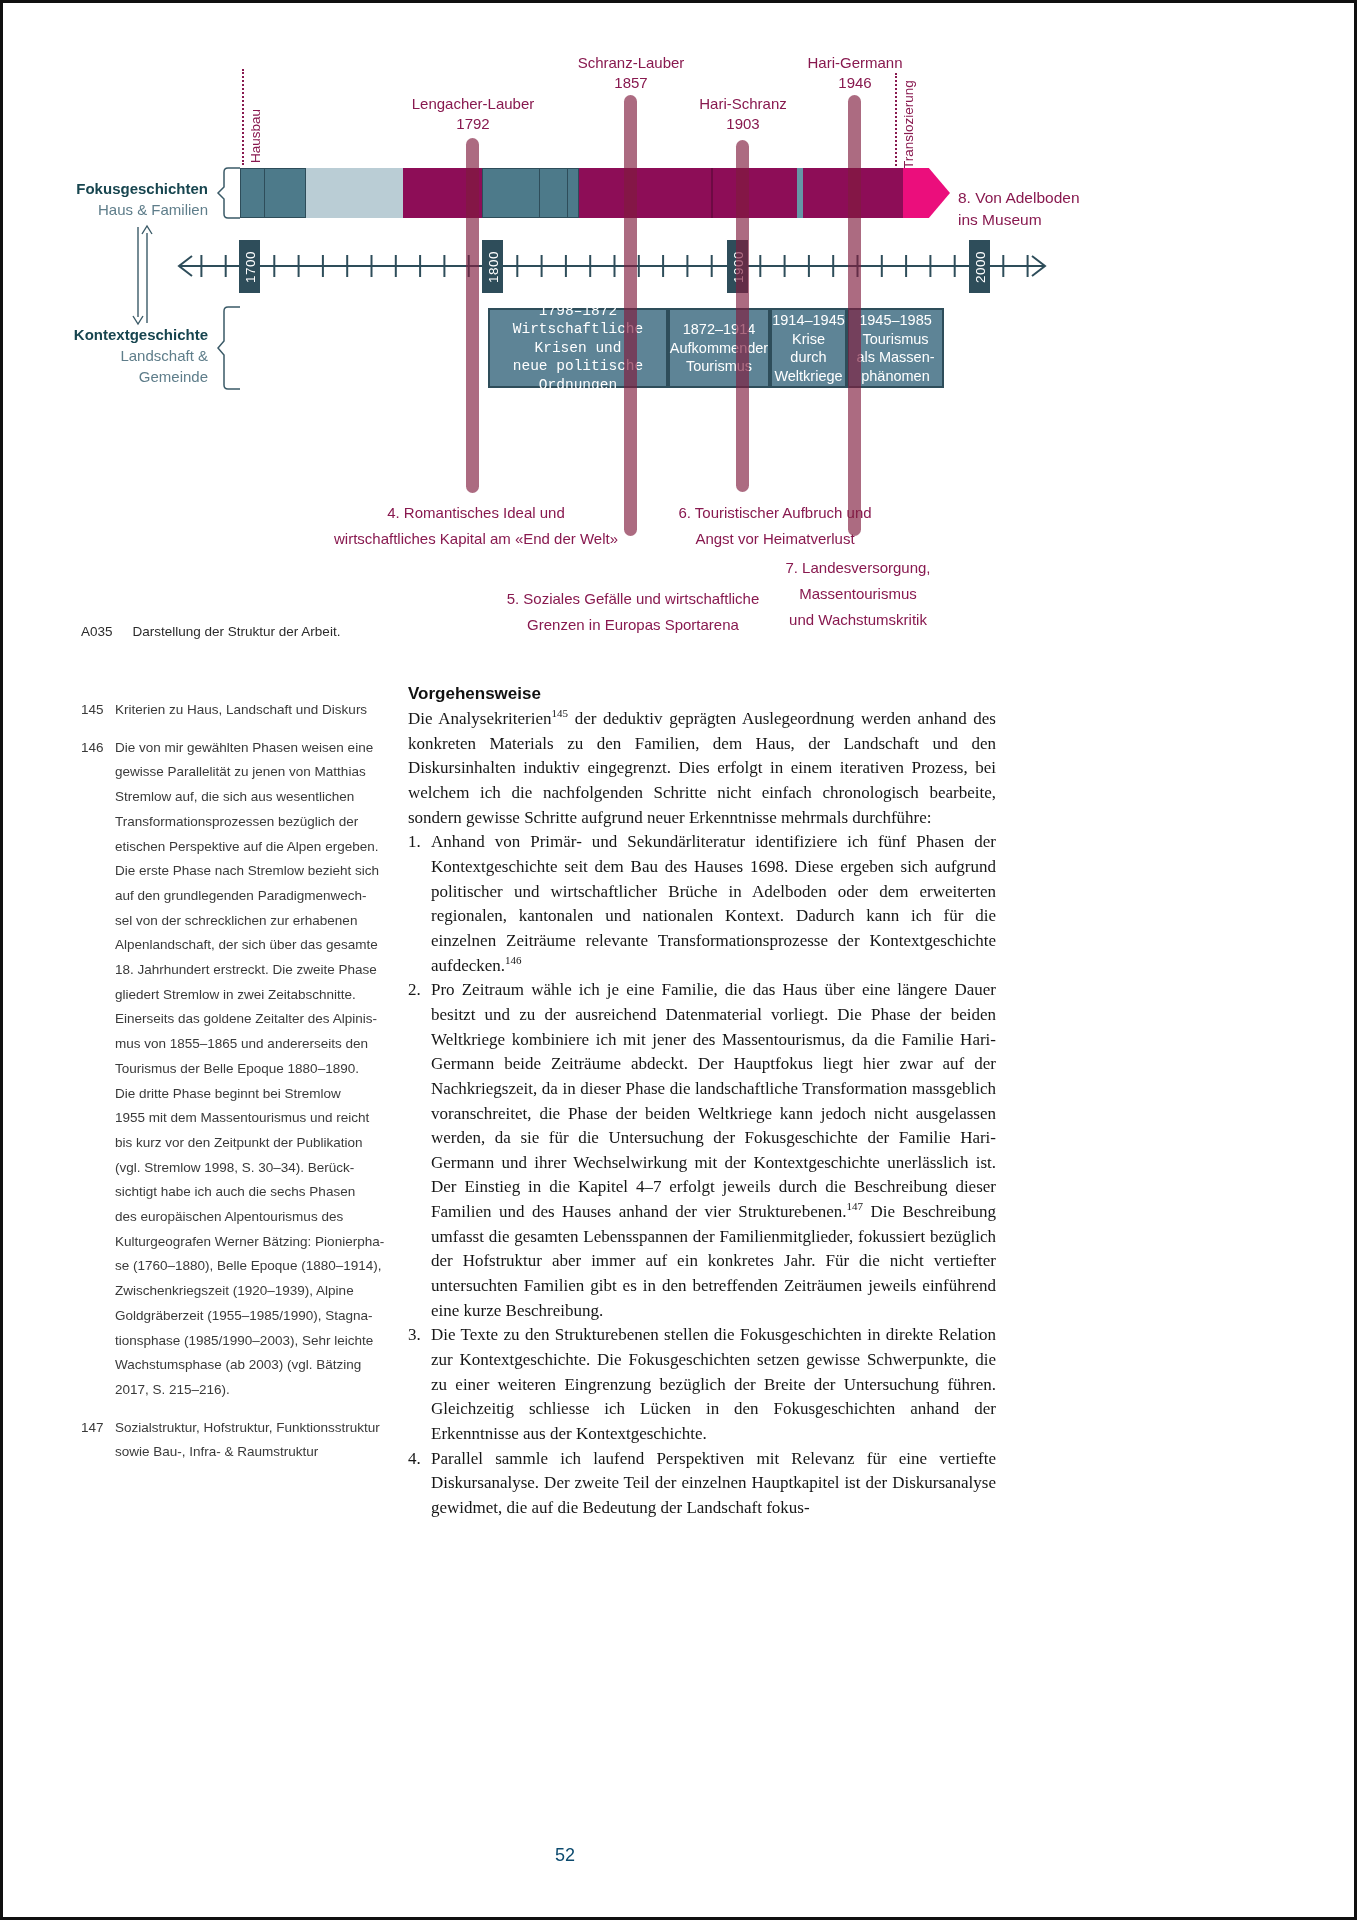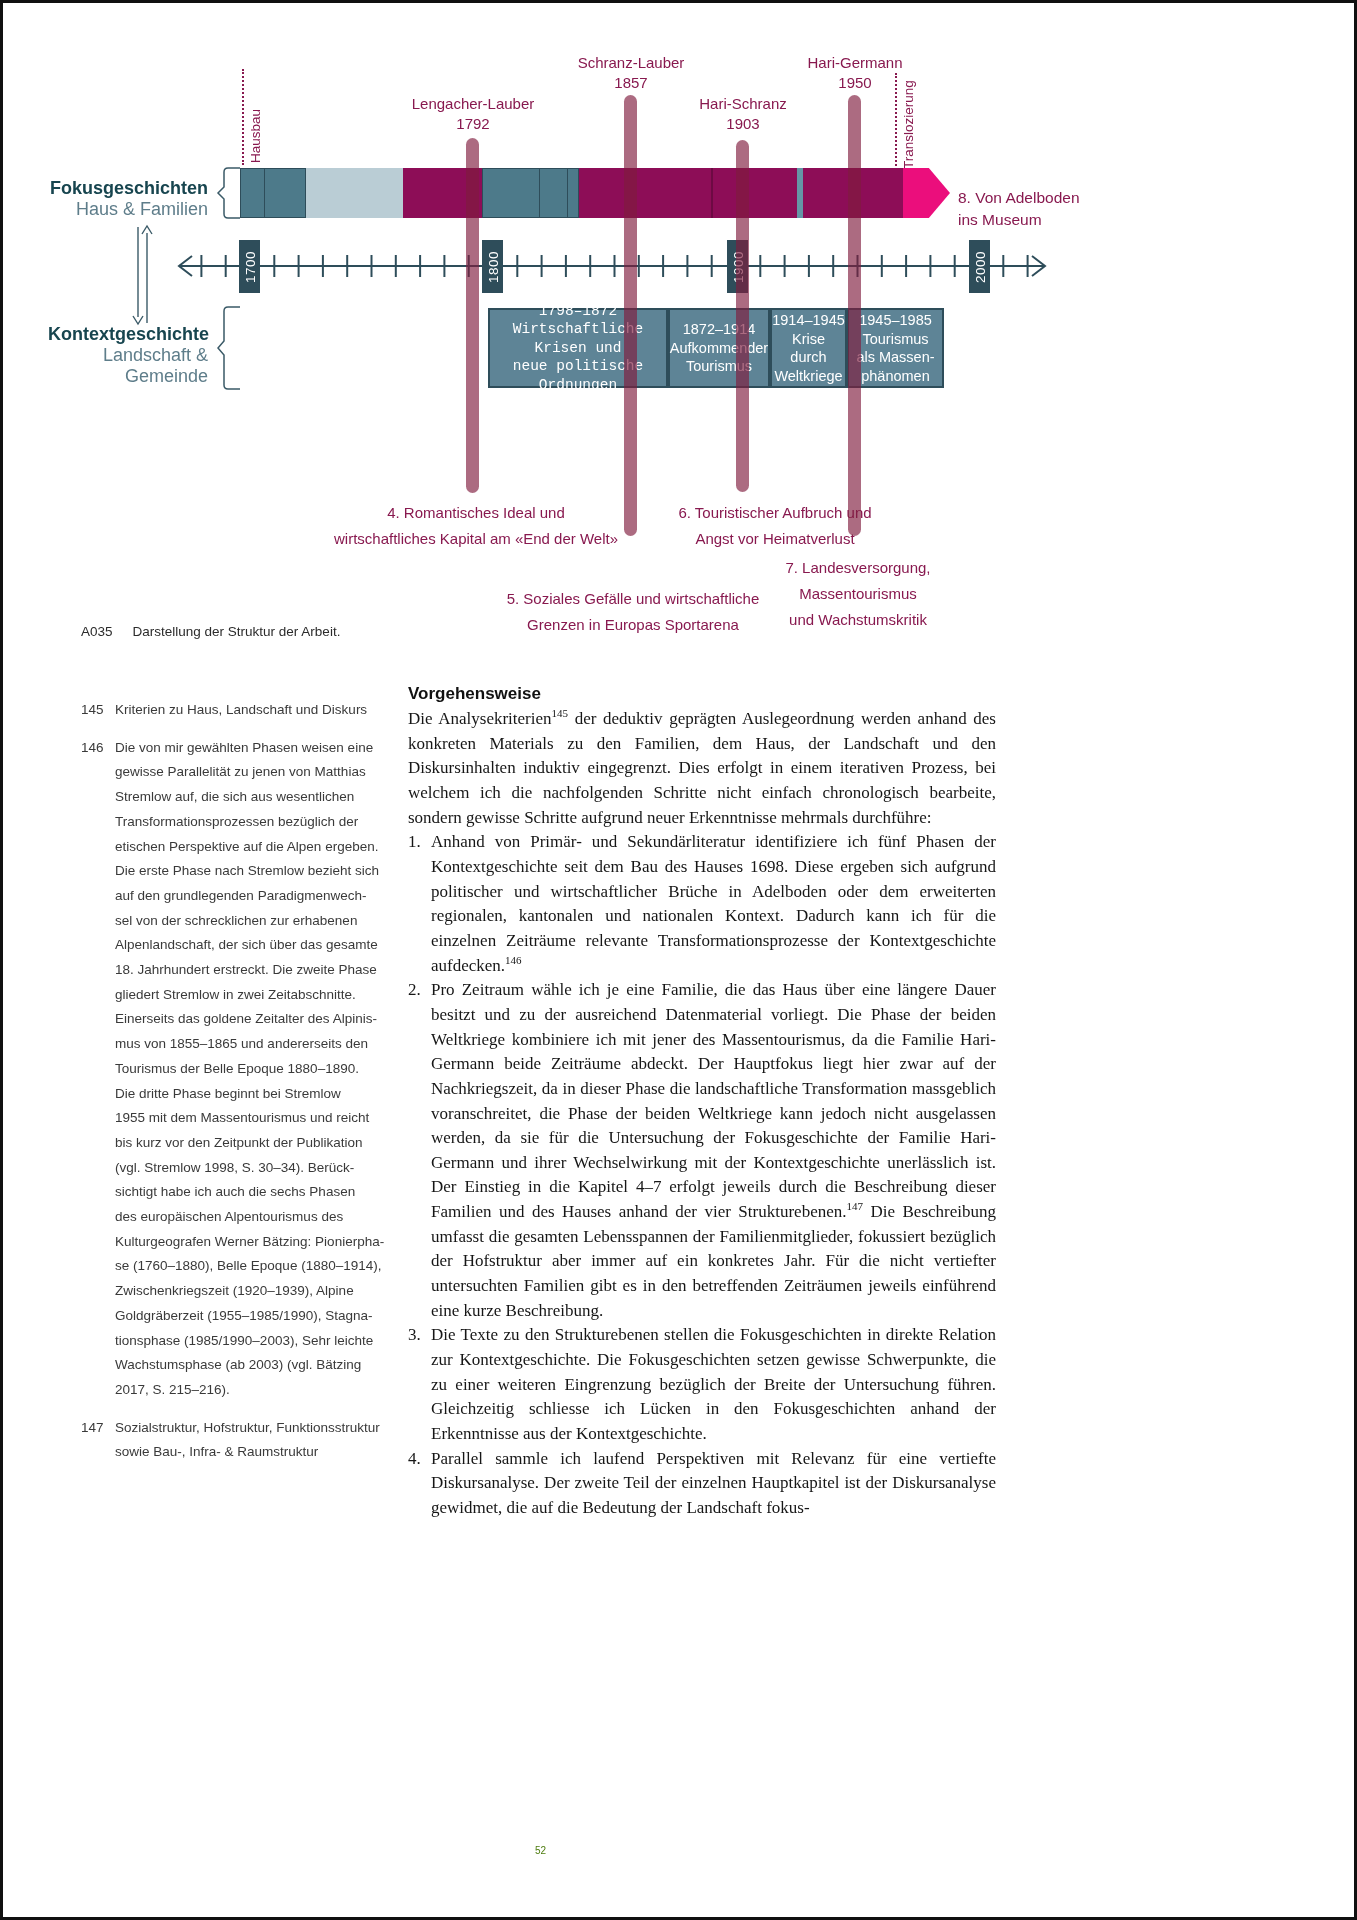--- a/index.html
+++ b/index.html
@@ -14,21 +14,21 @@
 
   
   .fig-label { color:#88194f; font-size:15px; line-height:20px; text-align:center; }
   .fam-label { width:180px; }
   .rot-label {
     color:#88194f; font-size:13.5px; height:16px; line-height:16px;
     transform:rotate(-90deg); text-align:left;
   }
   .dotline { width:0; border-left:2.5px dotted #88194f; }
 
-  .rowtitle { text-align:right; width:160px; line-height:21px; font-size:18px; }
+  .rowtitle { text-align:right; width:160px; line-height:21px; font-size:15px; }
   .rowtitle .t1 { font-weight:bold; color:#17454f; }
   .rowtitle .t2 { color:#5e7d8a; }
 
   .fokusbar { height:50px; }
   .seg { position:absolute; top:0; height:50px; }
   .arrowhead {
     position:absolute; top:0; height:50px; width:47px;
     clip-path:polygon(0 0, 55% 0, 100% 50%, 55% 100%, 0 100%);
   }
 
@@ -58,21 +58,21 @@
   .note .nnum { width:34px; flex:none; }
   .note .ntext { flex:1; }
 
   .maincol { width:588px; }
   .mhead { font-family:"Liberation Sans", sans-serif; font-weight:bold; font-size:17px; line-height:26px; color:#111; }
   .mbody { font-family:"Liberation Serif", serif; font-size:17px; line-height:24.65px; text-align:justify; color:#161616; }
   .mbody sup { font-size:11px; line-height:0; }
   .li { position:relative; padding-left:23px; }
   .li .lnum { position:absolute; left:0; top:0; }
 
-  .pagenum { font-size:10px; text-align:left; color:#4d7c0f; }
+  .pagenum { font-size:18px; text-align:right; color:#0c4a6e; }
 </style>
 </head>
 <body>
 
 <div class="page">
 
   <div class="abs" style="left:0;top:0;width:1357px;height:660px;">
 
     <div class="abs fig-label fam-label" style="left:380px;top:91px;">
       <div>Lengacher-Lauber</div>
@@ -81,21 +81,21 @@
     <div class="abs fig-label fam-label" style="left:538px;top:50px;">
       <div>Schranz-Lauber</div>
         <div>1857</div>
     </div>
     <div class="abs fig-label fam-label" style="left:650px;top:91px;">
       <div>Hari-Schranz</div>
         <div>1903</div>
     </div>
     <div class="abs fig-label fam-label" style="left:762px;top:50px;">
       <div>Hari-Germann</div>
-        <div>1950</div>
+        <div>1946</div>
     </div>
 
     <div class="abs dotline" style="left:239px;top:66px;height:96px;"></div>
     <div class="abs rot-label" style="left:205px;top:104px;width:96px;">Hausbau</div>
 
     <div class="abs dotline" style="left:892px;top:70px;height:93px;"></div>
     <div class="abs rot-label" style="left:858px;top:110px;width:96px;">Translozierung</div>
 
     <div class="abs rowtitle" style="left:45px;top:175px;">
       <div class="t1">Fokusgeschichten</div>

